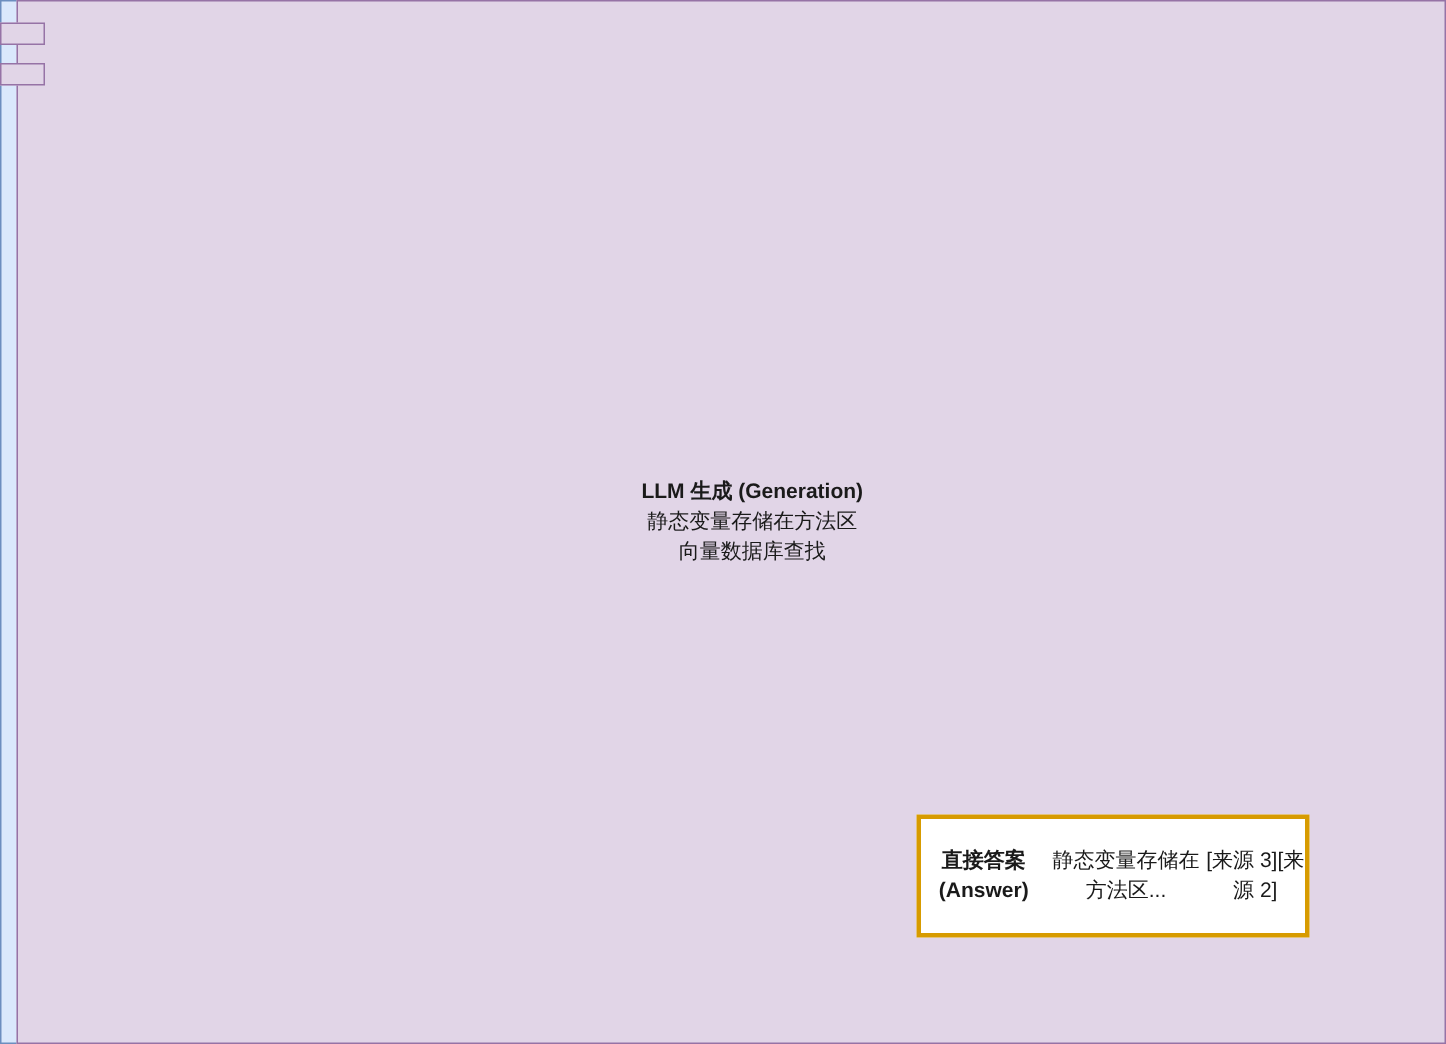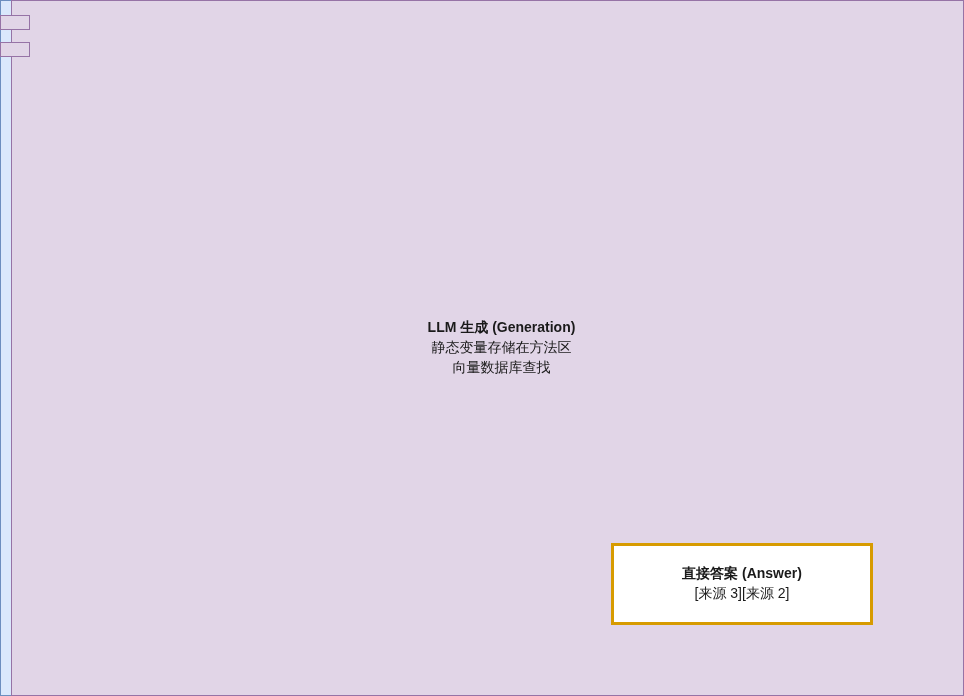--- a/index.html
+++ b/index.html
@@ -30,21 +30,21 @@
   .panel-right{left:523px;top:97px;width:419px;height:592px;border:1.5px solid #8cc08c;}
   .panel-header{
     position:absolute;left:0;top:0;width:100%;height:50px;
     box-sizing:border-box;display:flex;align-items:center;justify-content:center;
     font-size:15px;font-weight:bold;color:#111;
   }
   .panel-left .panel-header{background:#f6f8fa;border-bottom:1px solid #c8c8c8;}
   .panel-right .panel-header{background:#edf7ed;border-bottom:1.5px solid #8cc08c;}
 
   
-  .node{position:absolute;box-sizing:border-box;display:flex;flex-direction:column;
+  .node{position:absolute;box-sizing:border-box;display:flex;flex-direction:row;
         align-items:center;justify-content:center;text-align:center;}
   .ln{display:block;line-height:1.42;}
   .b{font-weight:bold;}
 
   
   .n-input{
     left:92px;top:175px;width:258px;height:65px;
     background:#dae8fc;border:1px solid #6c8ebf;border-radius:11px;font-size:14.5px;
   }
 
@@ -209,16 +209,17 @@
     <div class="n-llm-tab t2"></div>
     <div class="n-llm-text">
       <span class="ln b">LLM 生成 (Generation)</span>
       <span class="ln">静态变量存储在方法区</span>
       <span class="ln">向量数据库查找</span>
     </div>
   </div>
 
   <div class="node n-answer">
     <span class="ln b">直接答案 (Answer)</span>
+    <span class="ln">静态变量存储在方法区...</span>
     <span class="ln">[来源 3][来源 2]</span>
   </div>
 
 </div>
 
 </body></html>

